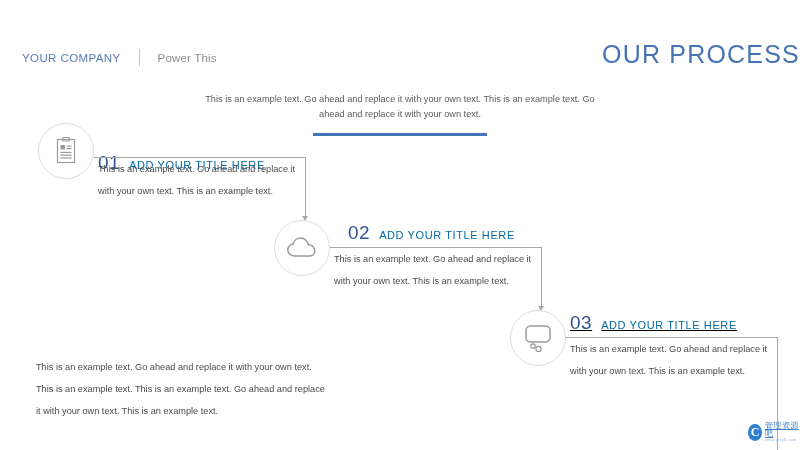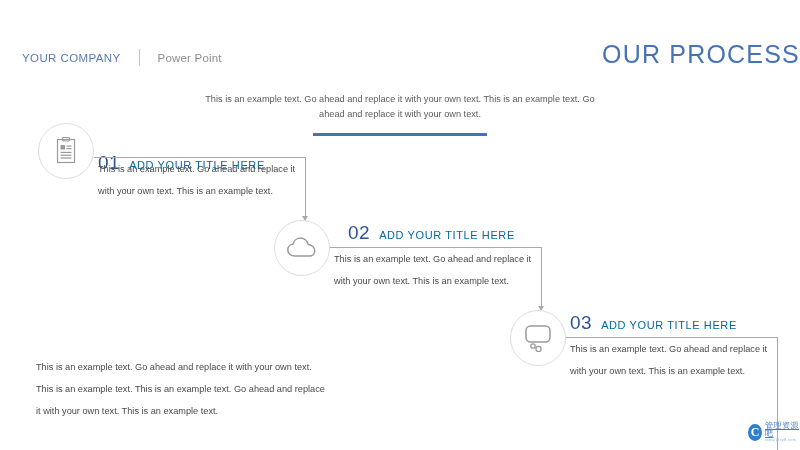--- a/index.html
+++ b/index.html
@@ -74,21 +74,21 @@
   svg{display:block;}
 </style>
 </head>
 <body>
 
 <div class="slide">
 
   <div class="header">
     <span class="brand">YOUR COMPANY</span>
     <span class="hdr-divider"></span>
-    <span class="brand-sub">Power Point</span>
+    <span class="brand-sub">Power This</span>
   </div>
 
   <div class="main-title">OUR PROCESS</div>
   <div class="subtitle">This is an example text. Go ahead and replace it with your own text. This is an example text. Go ahead and replace it with your own text.</div>
   <div class="accent-bar"></div>
 
   <div class="circle" style="left:38px;top:123px;">
     <span>
       <svg width="22" height="28" viewBox="0 0 22 28">
         <rect x="2.5" y="2.5" width="17" height="23" fill="none" stroke="#9a9a9a" stroke-width="1.2"></rect>
@@ -131,21 +131,21 @@
 
   <div class="circle" style="left:510px;top:310px;">
     <span>
       <svg width="30" height="28" viewBox="0 0 30 28">
         <rect x="3" y="2" width="24" height="16" rx="4.5" fill="none" stroke="#9a9a9a" stroke-width="1.5"></rect>
         <circle cx="10" cy="22" r="2.2" fill="none" stroke="#9a9a9a" stroke-width="1.3"></circle>
         <circle cx="15.5" cy="25" r="2.6" fill="none" stroke="#9a9a9a" stroke-width="1.3"></circle>
       </svg>
     </span>
   </div>
-  <div class="step-head" style="left:570px;top:312px;">
+  <div class="step-head" style="left:570px;top:312px;text-decoration:underline;">
     <span class="step-num">03</span>
     <span class="step-title">ADD YOUR TITLE HERE</span>
   </div>
   <div class="step-body" style="left:570px;top:338px;">This is an example text. Go ahead and replace it with your own text. This is an example text.</div>
 
   <div class="conn conn-h" style="left:566px;top:337px;width:212px;"></div>
   <div class="conn conn-v" style="left:777px;top:337px;height:113px;"></div>
 
   <div class="bottom-text">This is an example text. Go ahead and replace it with your own text. This is an example text. This is an example text. Go ahead and replace it with your own text. This is an example text.</div>
 

